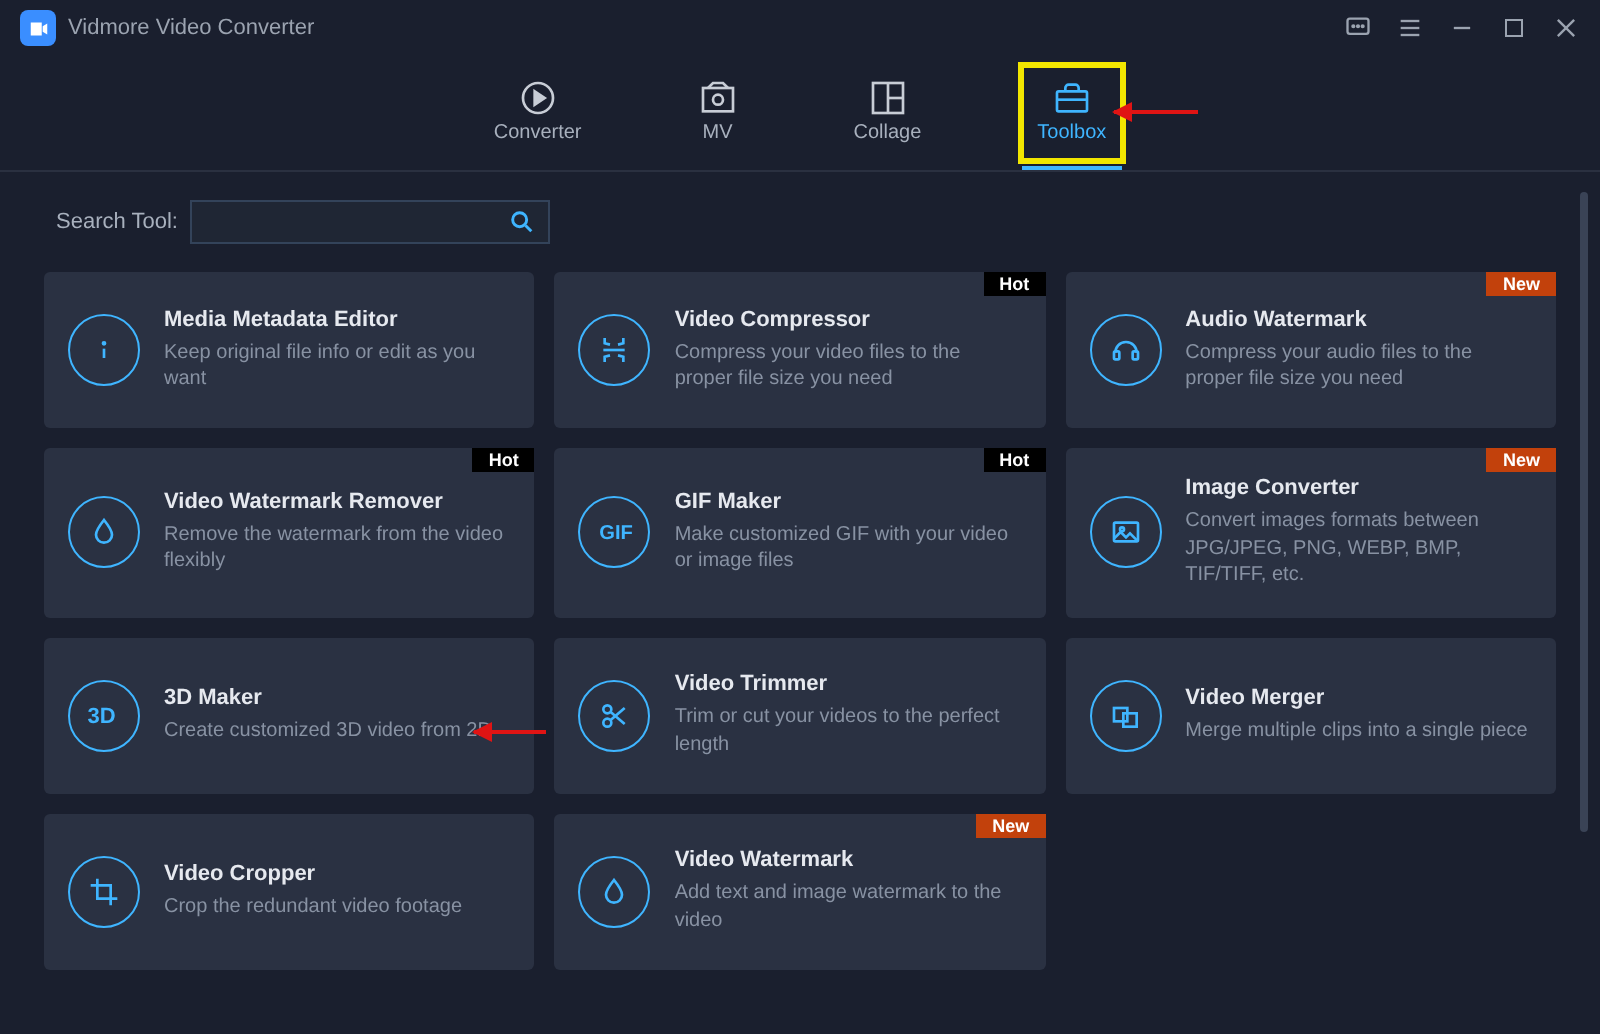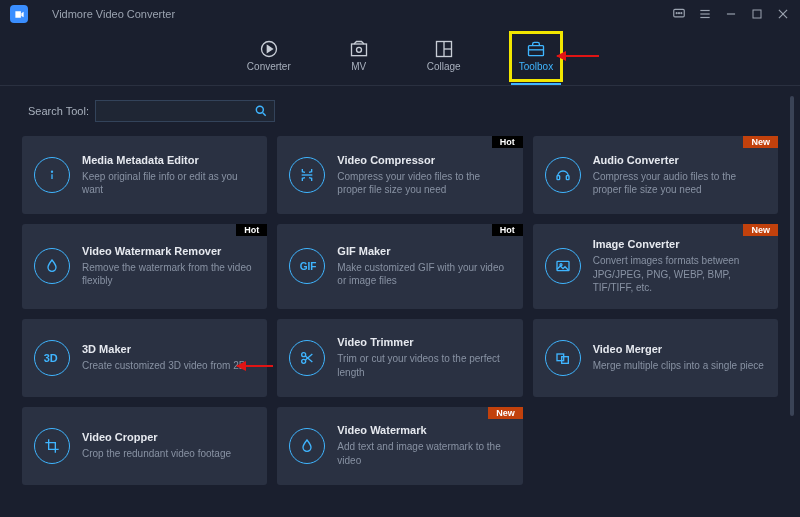--- a/index.html
+++ b/index.html
@@ -12,21 +12,21 @@
     position: relative;
   }
   
   .titlebar {
     height: 28px;
     display: flex; align-items: center; justify-content: space-between;
     padding: 0 10px;
     font-size: 11px;
     color: #9ba3b0;
   }
-  .titlebar-left { display: flex; align-items: center; gap: 24px; justify-content: space-between; }
+  .titlebar-left { display: flex; align-items: center; gap: 6px; justify-content: space-between; }
   .app-logo {
     width: 18px; height: 18px; background: #3a8eff; border-radius: 4px;
     display: flex; align-items: center; justify-content: center;
   }
   .titlebar-right { display: flex; align-items: center; gap: 12px; }
   .titlebar-right .tb-btn { width: 14px; height: 14px; display: flex; align-items: center; justify-content: center; cursor: pointer; color: #9ba3b0; }
   .titlebar-right svg { display: block; }
 
   
   .nav {
@@ -250,21 +250,21 @@
       </div>
       <div class="card">
         <div class="card-icon">
           <svg viewBox="0 0 24 24" width="16" height="16" fill="none" stroke="currentColor" stroke-width="2">
             <path d="M4 14c0-4 3-8 8-8s8 4 8 8"></path>
             <rect x="3" y="13" width="4" height="6" rx="1"></rect>
             <rect x="17" y="13" width="4" height="6" rx="1"></rect>
           </svg>
         </div>
         <div class="card-body">
-          <div class="card-title">Audio Converter</div>
+          <div class="card-title">Audio Watermark</div>
           <div class="card-desc">Compress your audio files to the proper file size you need</div>
         </div>
         <span class="badge new">New</span>
       </div>
       <div class="card">
         <div class="card-icon">
           <svg viewBox="0 0 24 24" width="16" height="16" fill="none" stroke="currentColor" stroke-width="2">
             <path d="M12 3c4 5 6 8 6 11a6 6 0 01-12 0c0-3 2-6 6-11z"></path>
           </svg>
         </div>

